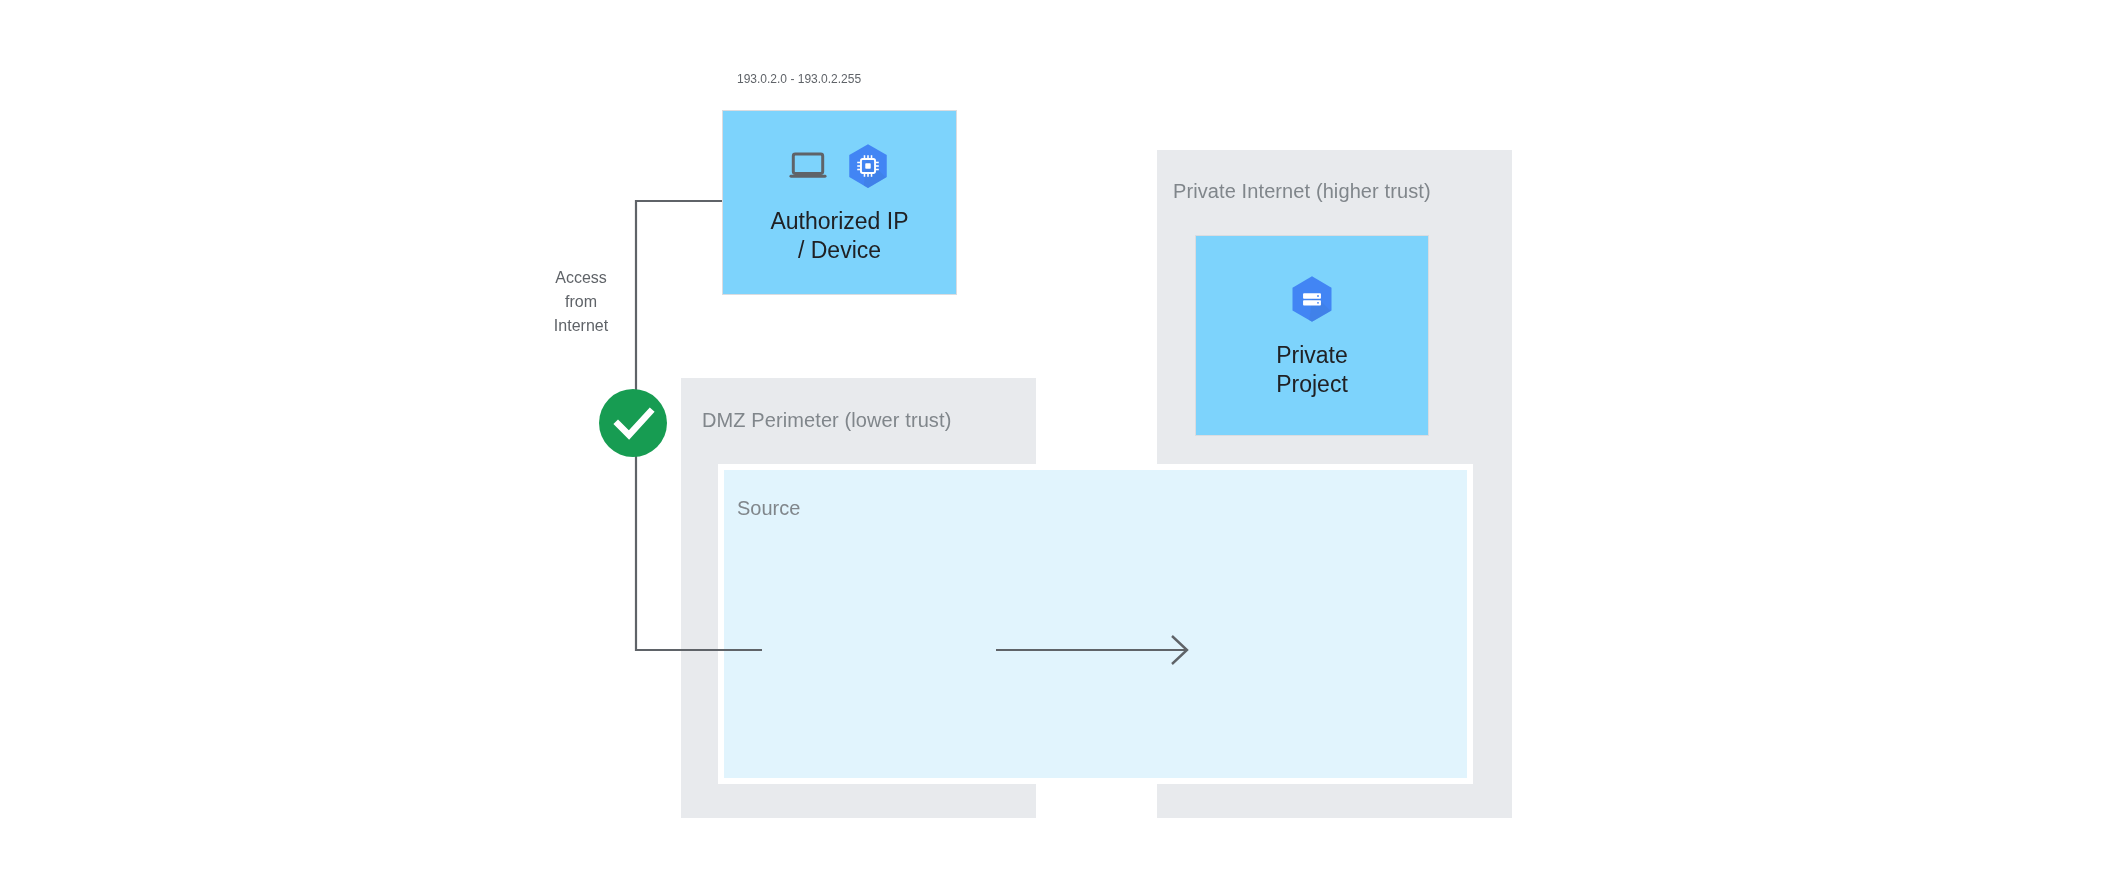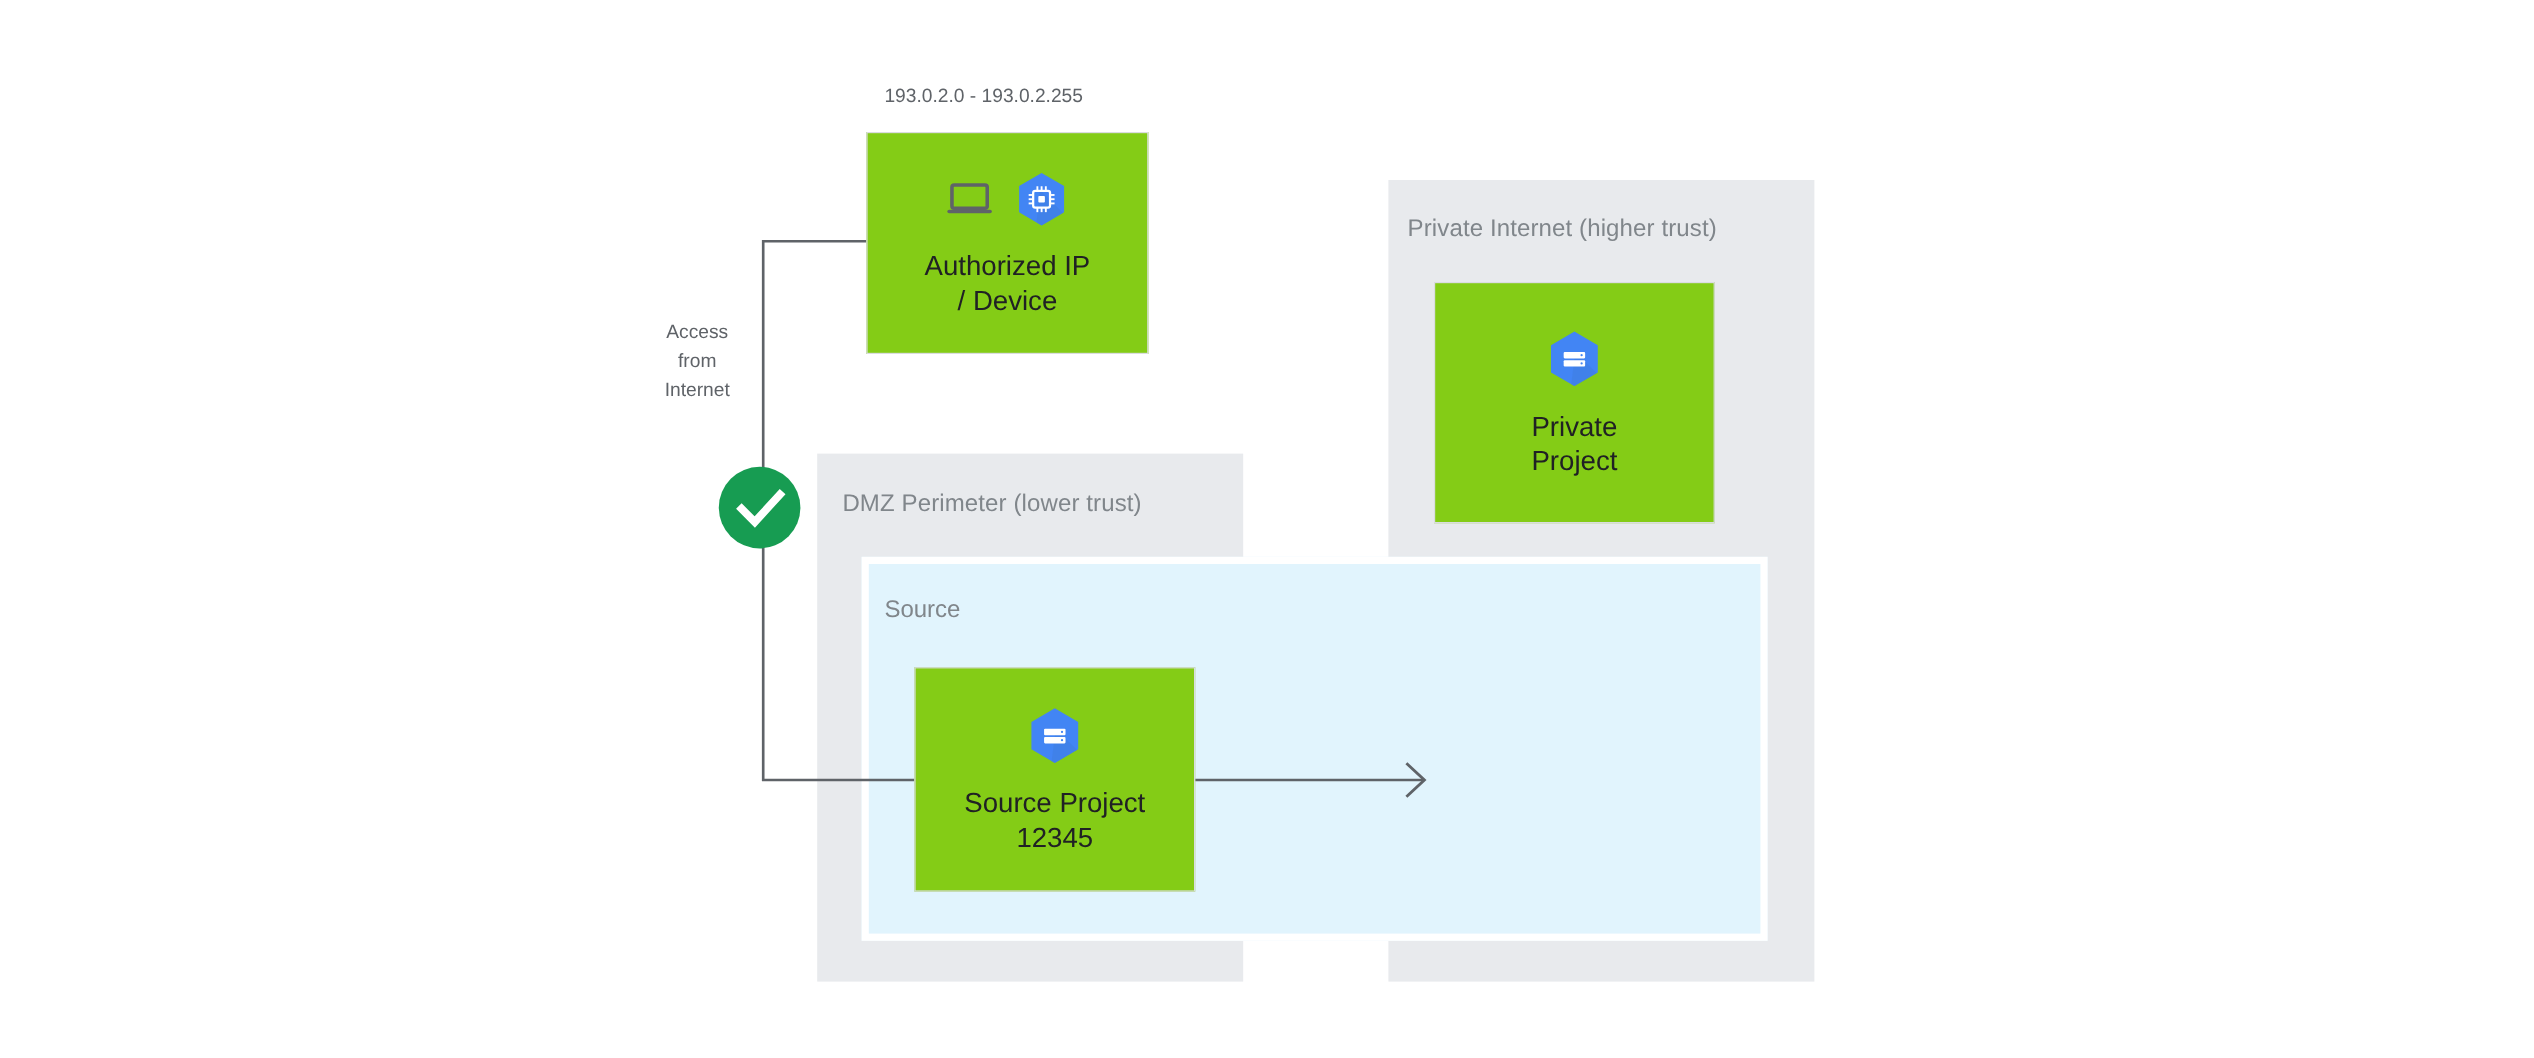--- a/index.html
+++ b/index.html
@@ -44,21 +44,21 @@
   .bridge-label {
     position: absolute;
     font-size: 20px;
     color: #80868b;
     white-space: nowrap;
   }
 
   
   .node {
     position: absolute;
-    background: #84cc16;
+    background: #7dd3fc;
     border: 1px solid #dadce0;
     box-sizing: border-box;
     display: flex;
     flex-direction: column;
     align-items: center;
     justify-content: center;
   }
   .node-icon {
     display: flex;
     align-items: center;
@@ -70,21 +70,21 @@
     font-size: 23px;
     line-height: 29px;
     color: #202124;
     text-align: center;
     white-space: pre-line;
   }
 
   
   .caption {
     position: absolute;
-    font-size: 16px;
+    font-size: 12px;
     color: #5f6368;
     white-space: nowrap;
   }
 
   
   .edge-label {
     position: absolute;
     font-size: 16px;
     line-height: 24px;
     color: #5f6368;
@@ -196,45 +196,20 @@
         <g fill="#4285f4">
           <circle cx="39.4" cy="28.3" r="1.15"></circle>
           <circle cx="39.4" cy="36.7" r="1.15"></circle>
         </g>
       </svg>
     </div>
     <div class="node-label">Private
 Project</div>
   </div>
 
-  <div class="node" style="left:762px; top:556px; width:234px; height:187px;">
-    <div class="node-icon">
-      <svg class="hex-icon" width="52" height="52" viewBox="0 0 64 64" aria-hidden="true">
-        <defs>
-          <clipPath id="hexclip3">
-            <polygon points="32,4 56,18 56,46 32,60 8,46 8,18"></polygon>
-          </clipPath>
-        </defs>
-        <polygon points="32,4 56,18 56,46 32,60 8,46 8,18" fill="#4285f4"></polygon>
-        <g clip-path="url(#hexclip3)">
-          <polygon points="33,25 64,56 64,64 28,64" fill="#3f7de0" opacity="0.55"></polygon>
-        </g>
-        <g fill="#ffffff">
-          <rect x="21" y="25" width="22" height="6.6" rx="1.1"></rect>
-          <rect x="21" y="33.4" width="22" height="6.6" rx="1.1"></rect>
-        </g>
-        <g fill="#4285f4">
-          <circle cx="39.4" cy="28.3" r="1.15"></circle>
-          <circle cx="39.4" cy="36.7" r="1.15"></circle>
-        </g>
-      </svg>
-    </div>
-    <div class="node-label">Source Project
-12345</div>
-  </div>
 
 
   <svg class="overlay" viewBox="0 0 2112 882" preserveAspectRatio="none" aria-hidden="true">
     <g>
       <circle cx="633" cy="423" r="34" fill="#179c52"></circle>
       <path d="M 618 424 L 629 435 L 650 412" fill="none" stroke="#ffffff" stroke-width="6.5" stroke-linecap="square" stroke-linejoin="miter"></path>
     </g>
   </svg>
 
 </div>

